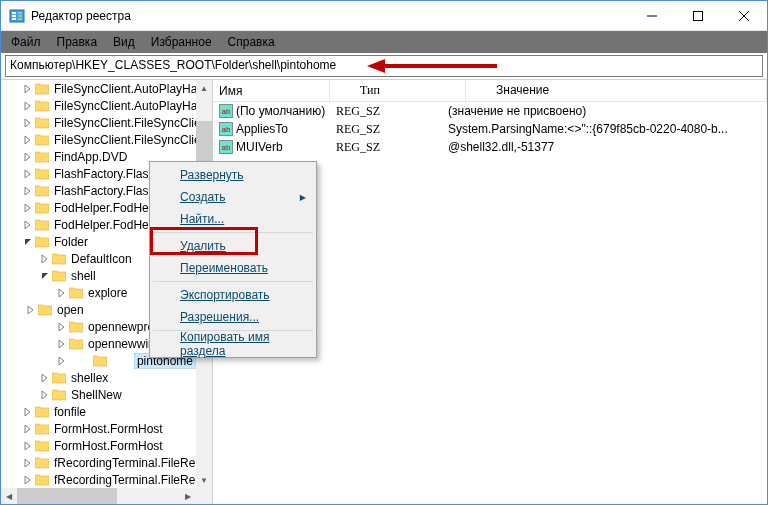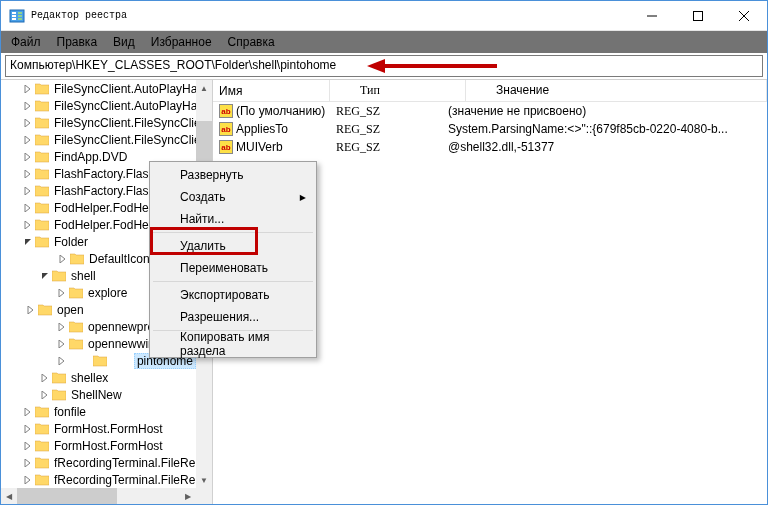--- a/index.html
+++ b/index.html
@@ -1,20 +1,20 @@
 <!DOCTYPE html>
 <html><head>
 <meta charset="utf-8">
 <style>
 * { margin: 0; padding: 0; box-sizing: border-box; font-family: "Segoe UI", Tahoma, sans-serif; font-size: 12px; }
 body { background: #fff; }
 .window { width: 768px; height: 505px; border: 1px solid #4a90d9; display: flex; flex-direction: column; background: #fff; position: relative; }
 .titlebar { height: 30px; display: flex; align-items: center; background: #fff; border-bottom: 1px solid #e5e5e5; }
 .titlebar-icon { width: 16px; height: 16px; margin: 0 6px 0 8px; }
-.titlebar-title { flex: 1; color: #000; font-size: 10px; font-family: Liberation Mono, monospace; }
+.titlebar-title { flex: 1; color: #000; font-size: 12px; }
 .win-controls { display: flex; height: 100%; }
 .win-btn { width: 46px; height: 100%; display: flex; align-items: center; justify-content: center; cursor: pointer; }
 .menubar { height: 22px; display: flex; align-items: center; padding: 0 2px; background: #737373; }
 .menu-item { padding: 2px 8px; cursor: pointer; color: #000; }
 .addressbar-row { height: 26px; display: flex; align-items: center; padding: 2px 4px; position: relative; }
 .addressbar { flex: 1; height: 22px; border: 1px solid #7a7a7a; padding: 2px 4px; font-size: 12px; background: #fff; position: relative; }
 .addressbar-input { flex: 1; border: none; outline: none; font-size: 12px; width: 100%; }
 .red-arrow { position: absolute; right: 270px; top: 3px; pointer-events: none; }
 .main { flex: 1; display: flex; border-top: 1px solid #d0d0d0; overflow: hidden; }
 .tree-pane { width: 212px; border-right: 1px solid #d0d0d0; overflow: hidden; position: relative; background: #fff; }
@@ -22,31 +22,31 @@
 .tree-row { display: flex; align-items: center; height: 17px; white-space: nowrap; cursor: pointer; position: relative; }
 .expander { width: 12px; height: 12px; display: inline-flex; align-items: center; justify-content: center; color: #404040; font-size: 8px; cursor: pointer; flex-shrink: 0; }
 .folder-icon { width: 14px; height: 12px; margin: 0 3px 0 1px; flex-shrink: 0; }
 .tree-label { font-size: 12px; color: #000; padding: 0 2px; }
 .tree-label.selected { background: #cce8ff; border: 1px dotted #99d1ff; }
 .list-pane { flex: 1; background: #fff; overflow: hidden; }
 .list-header { height: 22px; display: flex; border-bottom: 1px solid #e5e5e5; background: #fff; gap: 24px; }
 .col-header { padding: 3px 6px; font-size: 12px; color: #000; border-right: 1px solid #e5e5e5; cursor: pointer; }
 .list-row { display: flex; height: 18px; align-items: center; cursor: pointer; }
 .list-cell { padding: 0 6px; font-size: 12px; color: #000; overflow: hidden; text-overflow: ellipsis; white-space: nowrap; }
-.value-icon { width: 14px; height: 14px; margin-right: 3px; border: 1px solid #888; display: inline-flex; align-items: center; justify-content: center; font-size: 8px; font-weight: bold; color: #cc0000; background: #fde047; flex-shrink: 0; }
+.value-icon { width: 14px; height: 14px; margin-right: 3px; border: 1px solid #888; display: inline-flex; align-items: center; justify-content: center; font-size: 8px; font-weight: normal; color: #cc0000; background: #5eead4; flex-shrink: 0; }
 .col-name { width: 117px; display: flex; align-items: center; }
 .col-type { width: 112px; font-family: Liberation Serif, serif; }
 .col-value { flex: 1; }
 .scrollbar-v { position: absolute; right: 0; top: 0; bottom: 16px; width: 16px; background: #f0f0f0; display: flex; flex-direction: column; }
 .scrollbar-h { position: absolute; left: 0; right: 16px; bottom: 0; height: 16px; background: #f0f0f0; display: flex; }
 .sb-btn { width: 16px; height: 16px; background: #f0f0f0; display: flex; align-items: center; justify-content: center; font-size: 8px; color: #606060; cursor: pointer; }
 .sb-thumb { background: #cdcdcd; cursor: pointer; }
 .scrollbar-corner { position: absolute; right: 0; bottom: 0; width: 16px; height: 16px; background: #f0f0f0; }
 .context-menu { position: absolute; left: 148px; top: 160px; width: 168px; background: #f0f0f0; border: 1px solid #a0a0a0; box-shadow: 3px 3px 5px rgba(0,0,0,0.25); padding: 2px; z-index: 100; }
-.ctx-item { height: 22px; display: flex; align-items: center; padding: 0 20px 0 28px; font-size: 12px; color: #000000; cursor: pointer; position: relative; }
+.ctx-item { height: 22px; display: flex; align-items: center; padding: 0 20px 0 28px; font-size: 12px; color: #0c4a6e; cursor: pointer; position: relative; text-decoration: underline; }
 .ctx-item .arrow { position: absolute; right: 8px; font-size: 8px; }
 .ctx-sep { height: 1px; background: #d7d7d7; margin: 2px 1px; }
 .red-box { position: absolute; left: 149px; top: 226px; width: 108px; height: 28px; border: 3px solid #c00000; pointer-events: none; z-index: 101; }
 </style>
 </head>
 <body>
 
 <div class="window">
 
   <div class="titlebar">
@@ -204,21 +204,21 @@
             <span class="expander">
               <svg width="8" height="8" viewBox="0 0 8 8">
                 <path d="M1 1 L7 1 L1 7 Z" fill="#404040"></path>
               </svg>
             </span>
             <svg class="folder-icon" viewBox="0 0 14 12">
               <path d="M0 1 L5 1 L6 2 L14 2 L14 11 L0 11 Z" fill="#ffd868" stroke="#d9a23e" stroke-width="0.5"></path>
             </svg>
             <span class="tree-label">Folder</span>
           </div>
-          <div class="tree-row" style="padding-left: 38px; margin-left: 18px;">
+          <div class="tree-row" style="padding-left: 38px;">
             <span class="expander">
               <svg width="8" height="8" viewBox="0 0 8 8">
                 <path d="M1 0 L6 4 L1 8 Z" fill="none" stroke="#808080"></path>
               </svg>
             </span>
             <svg class="folder-icon" viewBox="0 0 14 12">
               <path d="M0 1 L5 1 L6 2 L14 2 L14 11 L0 11 Z" fill="#ffd868" stroke="#d9a23e" stroke-width="0.5"></path>
             </svg>
             <span class="tree-label">DefaultIcon</span>
           </div>

